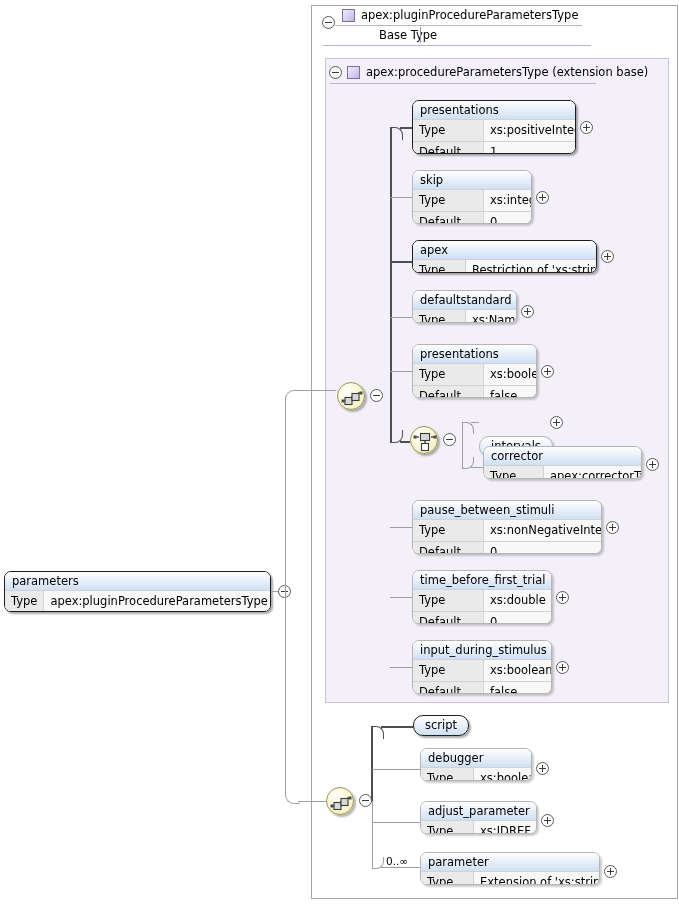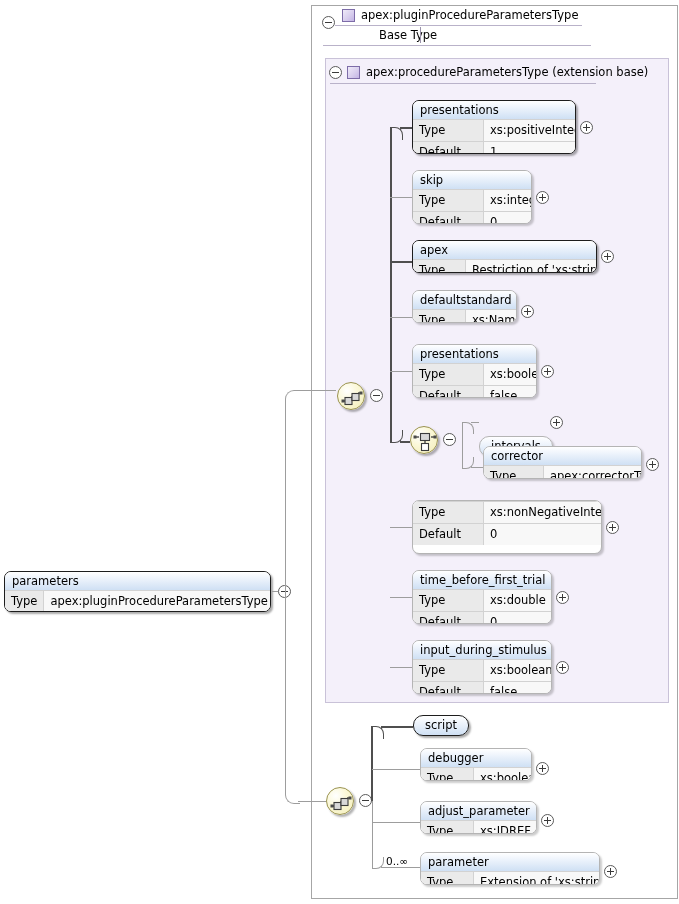--- a/index.html
+++ b/index.html
@@ -226,20 +226,21 @@
     <div class="name">corrector</div>
     <div class="row">
       <div class="k" style="width:47px;">Type</div>
       <div class="v">apex:correctorType</div>
     </div>
   </div>
   <div class="pm plus" style="left:646px;top:458px;"></div>
 
   <div class="ln" style="left:390px;top:527px;width:23px;height:1px;"></div>
   <div class="el opt" style="left:412px;top:500px;width:190px;height:54px;">
+    <div class="name">pause_between_stimuli</div>
     <div class="row">
       <div class="k" style="width:58px;">Type</div>
       <div class="v">xs:nonNegativeInteger</div>
     </div>
     <div class="row alt">
       <div class="k" style="width:58px;">Default</div>
       <div class="v">0</div>
     </div>
   </div>
   <div class="pm plus" style="left:606px;top:521px;"></div>

